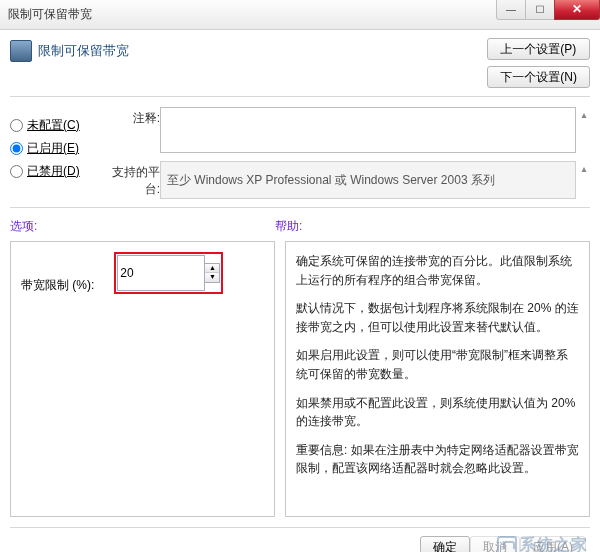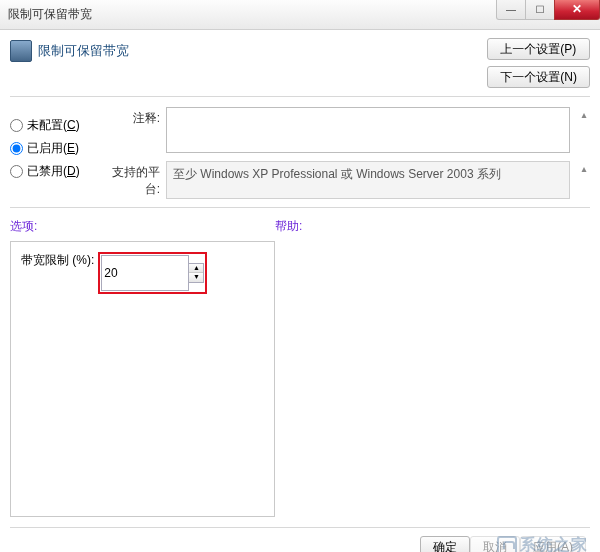--- a/index.html
+++ b/index.html
@@ -19,44 +19,44 @@
 .header-row { display: flex; align-items: flex-start; gap: 8px; margin-bottom: 6px; border-bottom: 1px solid #d8d8d8; padding-bottom: 8px; }
 .header-left { display: flex; align-items: center; gap: 6px; flex: 1; padding-top: 4px; }
 .header-icon { width: 22px; height: 22px; background: linear-gradient(#8ac,#468); border: 1px solid #357; border-radius: 2px; }
 .header-title { font-size: 13px; color: #1a4a7a; }
 .nav-btns { display: flex; gap: 6px; padding-top: 2px; flex-direction: column; }
 .btn { height: 22px; padding: 0 12px; background: linear-gradient(#fdfdfd,#e7e7e7); border: 1px solid #b5b5b5; border-radius: 3px; font-size: 12px; cursor: default; display: flex; align-items: center; }
 
 
 .config { display: flex; gap: 8px; padding: 4px 0 8px 0; border-bottom: 1px solid #d8d8d8; }
 .radios { width: 84px; padding-top: 4px; }
-.radio-row { display: flex; align-items: center; gap: 4px; margin: 6px 0; }
+.radio-row { display: flex; align-items: center; gap: 4px; margin: 6px 0; text-decoration: underline; }
 .radio-row input { margin: 0; }
 .radio-label u { text-decoration: underline; }
 
 .config-right { flex: 1; display: flex; flex-direction: column; gap: 8px; }
-.fr { display: flex; align-items: flex-start; gap: 6px; }
+.fr { display: flex; align-items: flex-start; }
 .fr-label { width: 58px; text-align: right; padding-top: 3px; color: #333; }
 .comment-box { flex: 1; height: 46px; border: 1px solid #bdbdbd; background: #fff; resize: none; font-family: inherit; font-size: 12px; padding: 2px 4px; }
-.platform-box { flex: 1; border: 1px solid #d0d0d0; background: #f4f4f4; padding: 4px 6px; height: 38px; color: #555; display:flex; align-items:flex-start; }
+.platform-box { flex: 1; border: 1px solid #d0d0d0; background: #f4f4f4; padding: 4px 6px; height: 38px; color: #555; display:flex; align-items:center; }
 .caret { width: 12px; color: #888; font-size: 10px; text-align: center; padding-top: 2px; margin-left:2px; }
 
 
 .section-labels { display: flex; margin: 10px 0 6px 0; }
 .section-labels .left { width: 265px; }
 .section-labels div { color: #6d28d9; }
 
 
 .lower { display: flex; gap: 10px; }
 .panel { border: 1px solid #c9c9c9; background: #fff; height: 276px; overflow: hidden; }
 .panel.left { width: 265px; padding: 10px; }
 .panel.right { flex: 1; padding: 10px; line-height: 1.55; color: #222; }
 .panel.right p { margin: 0 0 10px 0; }
 
-.opt-row { display: flex; align-items: flex-start; gap: 4px; }
+.opt-row { display: flex; align-items: flex-end; gap: 20px; }
 .opt-label { white-space: nowrap; }
 .spinner-wrap { border: 2px solid #e01020; padding: 1px; display: flex; align-items: center; }
 .spinner { width: 88px; height: 36px; border: 1px solid #aab; padding: 0 2px; font-size: 12px; }
 .spin-btns { display: flex; flex-direction: column; border: 1px solid #aab; border-left: none; }
 .spin-btns div { width: 14px; height: 9px; background: linear-gradient(#fdfdfd,#e6e6e6); font-size: 7px; line-height: 8px; text-align: center; border-bottom: 1px solid #ccc; cursor: default; }
 .spin-btns div:last-child { border-bottom: none; }
 
 
 .footer { border-top: 1px solid #d8d8d8; margin-top: 10px; padding: 8px 4px 0 0; display: flex; justify-content: flex-end; position: relative; }
 .watermark { position: absolute; right: 2px; bottom: 2px; font-size: 16px; color: rgba(120,150,180,0.55); font-weight: bold; pointer-events: none; letter-spacing: 1px; margin-top: 37px; }
@@ -136,20 +136,27 @@
         <span class="spinner-wrap">
           <input class="spinner" value="20" style="">
           <span class="spin-btns">
             <div>▲</div>
             <div>▼</div>
           </span>
         </span>
       </div>
     </div>
 
+    <div class="panel right">
+      <p>确定系统可保留的连接带宽的百分比。此值限制系统上运行的所有程序的组合带宽保留。</p>
+      <p>默认情况下，数据包计划程序将系统限制在 20% 的连接带宽之内，但可以使用此设置来替代默认值。</p>
+      <p>如果启用此设置，则可以使用“带宽限制”框来调整系统可保留的带宽数量。</p>
+      <p>如果禁用或不配置此设置，则系统使用默认值为 20% 的连接带宽。</p>
+      <p>重要信息: 如果在注册表中为特定网络适配器设置带宽限制，配置该网络适配器时就会忽略此设置。</p>
+    </div>
   </div>
 
   <div class="footer">
     <div class="btn">
         <span>确定</span>
       </div>
     <div class="btn" style="opacity:.4">
         <span>取消</span>
       </div>
     <div class="btn" style="opacity:.4">

